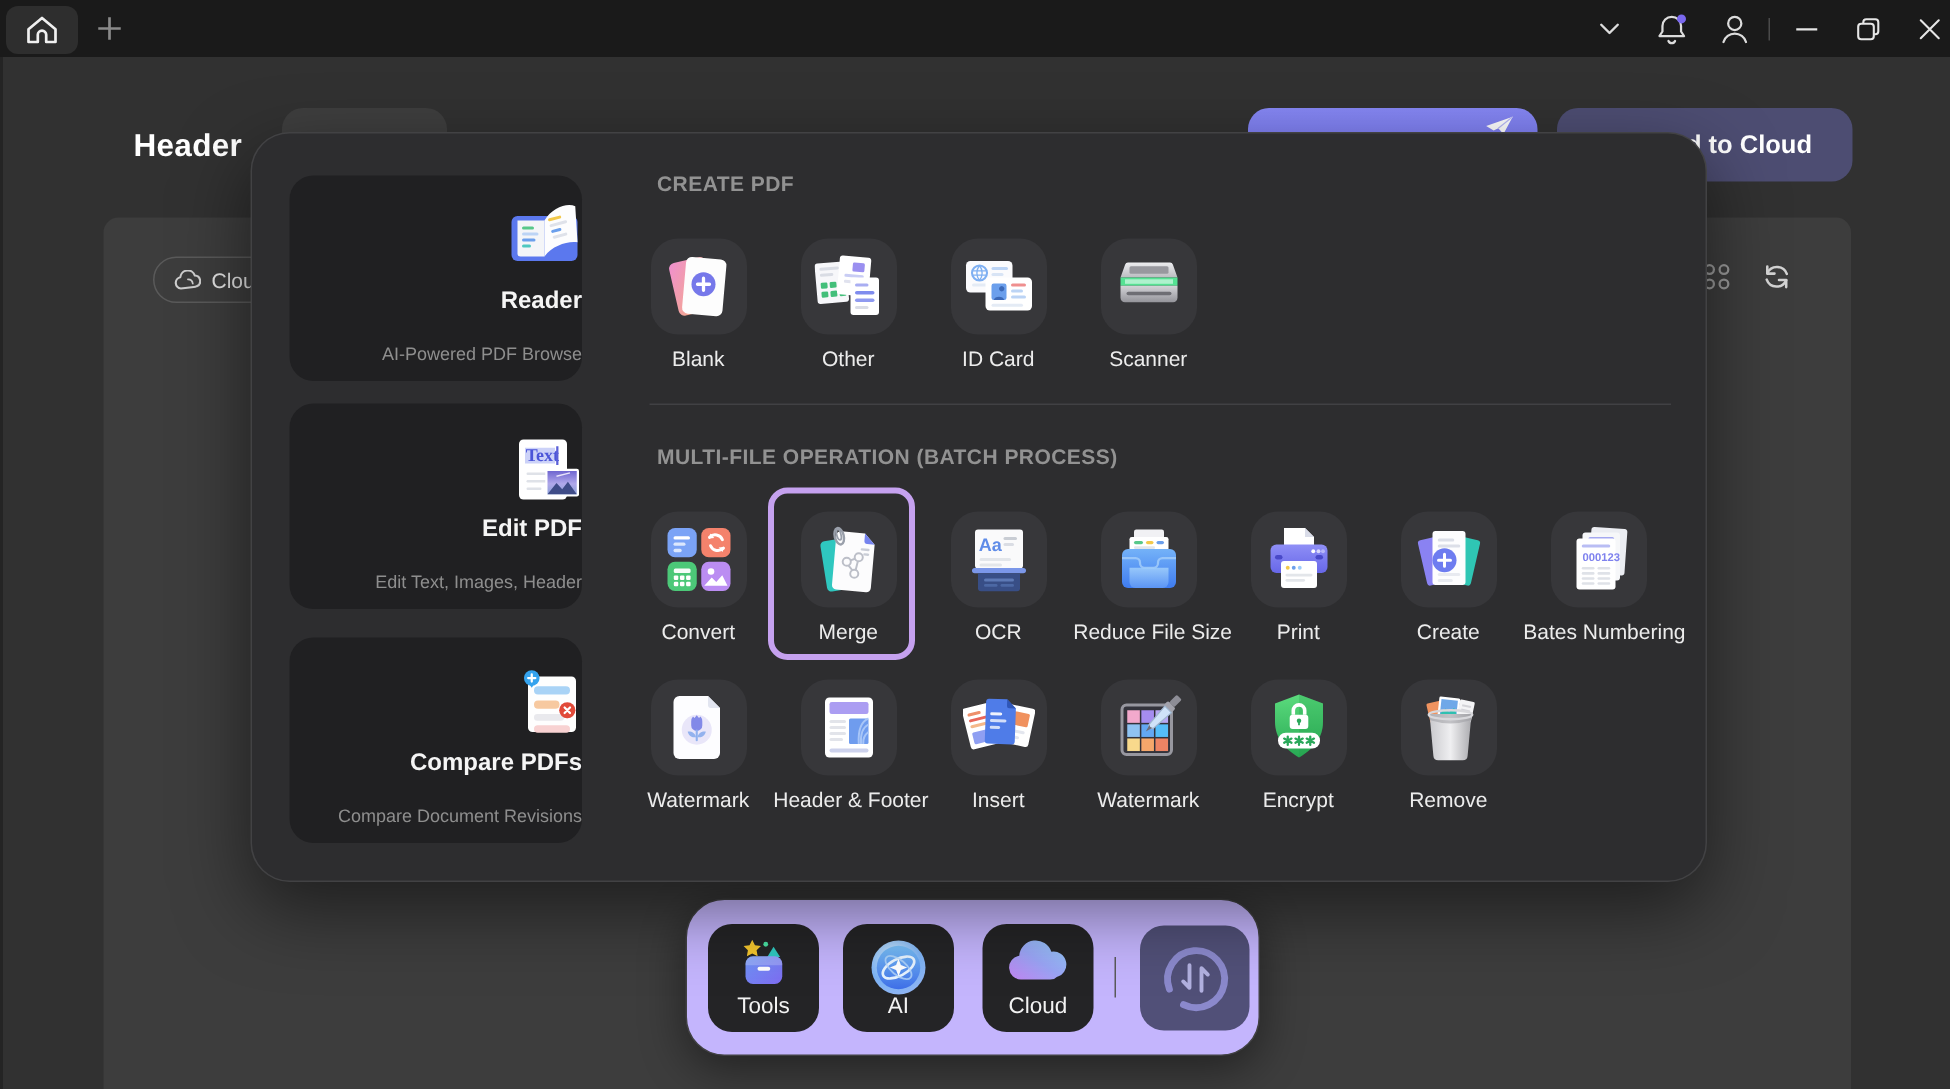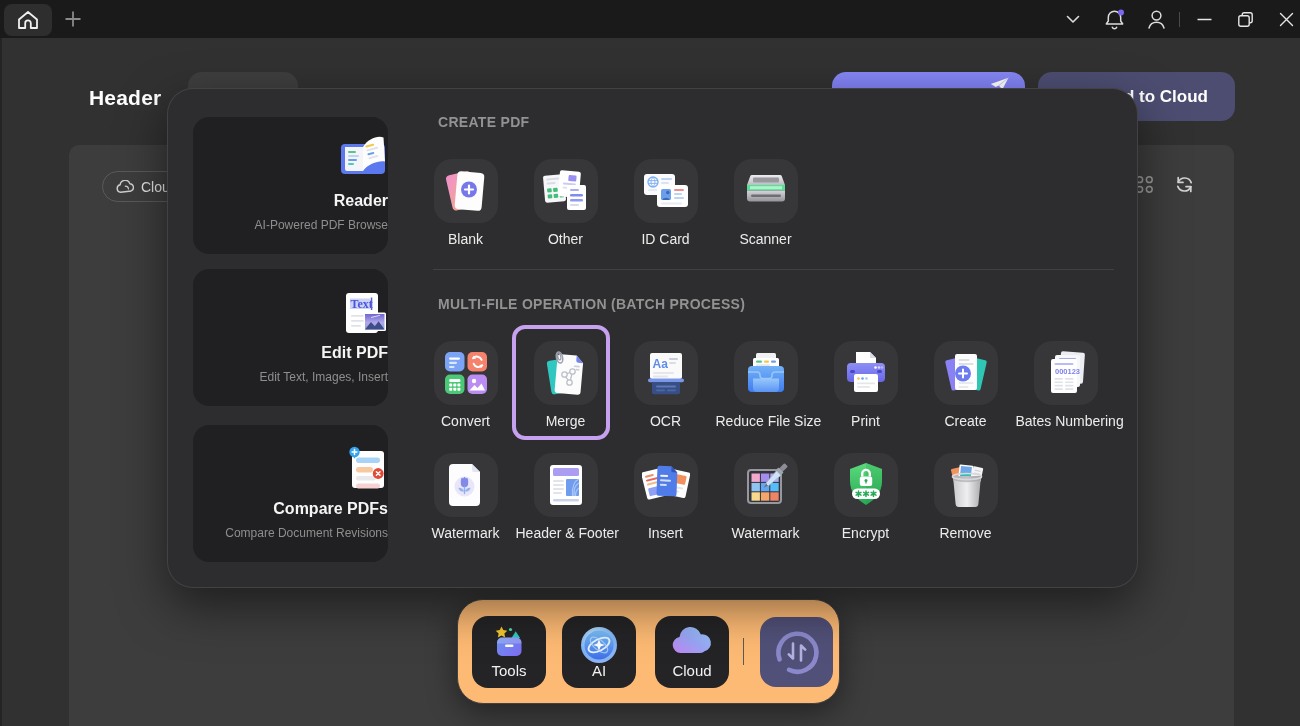--- a/index.html
+++ b/index.html
@@ -19,32 +19,32 @@
 #tabghost { position:absolute; left:188px; top:72px; width:110px; height:40px; background:#3e3e3e; border-radius:14px; }
 #btnblue { position:absolute; left:832px; top:72px; width:193px; height:49px; border-radius:14px; background:linear-gradient(180deg,#8687f4,#7273ee); }
 #btncloud { position:absolute; left:1038px; top:72px; width:197px; height:49px; border-radius:14px; background:#4d4d72; color:#ffffff; font-size:17px; font-weight:bold; display:flex; align-items:center; justify-content:flex-end; padding-right:27px; }
 #panel { position:absolute; left:69px; top:145px; width:1165px; height:600px; background:#3d3d3d; border-radius:10px; }
 
 #chip { position:absolute; left:33px; top:26px; height:31px; width:178px; border:1px solid #5a5a5a; border-radius:16px; display:flex; align-items:center; color:#e3e3e3; font-size:14px; padding-left:13px; white-space:nowrap; }
 #gridico { position:absolute; left:1066px; top:30px; }
 #refreshico { position:absolute; left:1105px; top:29px; }
 
 
-#dock { position:absolute; left:457px; top:599px; width:383px; height:105px; background:#fdba74; border:1px solid #414143; border-radius:26px; box-shadow:0 8px 30px rgba(0,0,0,.45); }
+#dock { position:absolute; left:457px; top:599px; width:383px; height:105px; background:#c4b5fd; border:1px solid #414143; border-radius:26px; box-shadow:0 8px 30px rgba(0,0,0,.45); }
 .docktile { position:absolute; top:16px; width:74px; height:72px; background:#242426; border-radius:16px; text-align:center; color:#f2f2f2; font-size:15px; }
 .docktile .dlabel { position:absolute; width:100%; bottom:9px; }
 .docktile svg { margin-top:9px; }
 #dockdiv { position:absolute; left:285px; top:38px; width:1px; height:27px; background:#5a5a5a; }
 #synctile { position:absolute; left:302px; top:17px; width:73px; height:70px; background:#515078; border-radius:16px; display:flex; align-items:center; justify-content:center; }
 
 
 #popup { position:absolute; left:167px; top:88px; width:971px; height:500px; background:#2d2d2f; border:1px solid rgba(255,255,255,.10); border-radius:26px; box-shadow:0 18px 48px rgba(0,0,0,.5); }
 .card { position:absolute; left:25px; width:195px; height:137px; background:#202022; border-radius:16px; text-align:right; }
 .card .ct { color:#f5f5f5; font-size:16px; font-weight:bold; line-height:19px; }
-.card .cs { color:#8e8e8e; font-size:12px; margin-top:8px; }
+.card .cs { color:#8e8e8e; font-size:12px; margin-top:19px; }
 .sechead { position:absolute; color:#929292; font-size:14px; font-weight:bold; letter-spacing:.3px; }
 #divider { position:absolute; left:265px; top:179.5px; width:681px; height:1px; background:#414144; }
 .cell { position:absolute; width:100px; text-align:center; }
 .tile { width:64px; height:64px; background:#37373a; border-radius:18px; margin:0 auto; display:flex; align-items:center; justify-content:center; }
 .tlabel { color:#ececec; font-size:14px; margin-top:8px; white-space:nowrap; }
 #hilite { position:absolute; left:343.5px; top:236px; width:98px; height:115px; border:4px solid #c5a1ef; border-radius:13px; }
 </style>
 </head>
 <body>
 <div id="stage">
@@ -169,21 +169,21 @@
 <stop offset="0" stop-color="#6f66d0"></stop>
                 <stop offset=".55" stop-color="#b0a8ea"></stop>
                 <stop offset="1" stop-color="#8ca0d8"></stop>
               </linearGradient>
             </defs>
 <rect x="23" y="23" width="19.5" height="15.5" fill="url(#gsky)"></rect>
 <path d="M23 38.5 l6 -7.5 3.8 4.2 3.8 -5 5.9 8.3z" fill="#3f4c88"></path>
 <path d="M29 26.5 l9 -2.2" stroke="#e8e4fa" stroke-width="0.9"></path>
 </svg></div>
       <div class="ct">Edit PDF</div>
-      <div class="cs">Edit Text, Images, Insert</div>
+      <div class="cs">Edit Text, Images, Header</div>
     </div>
     <div class="card" style="top:336px;">
       <div style="height:74px;padding-top:20px;"><svg width="40" height="46" viewBox="0 0 40 46">
 <rect x="4" y="6" width="32" height="37" rx="3" fill="#fefefe"></rect>
 <rect x="8" y="12.5" width="24" height="5.5" rx="2.7" fill="#a9d3f6"></rect>
 <rect x="8" y="22" width="17" height="5.5" rx="2.7" fill="#f7c9a0"></rect>
 <rect x="8" y="31" width="20" height="4.5" rx="2.2" fill="#e9e9ed"></rect>
 <rect x="8" y="38.5" width="24" height="5" rx="2.5" fill="#f8d2d2"></rect>
 <path d="M6.5 13.5 l-4 -5.5 8 -.5 z" fill="#35a3ee"></path>
 <circle cx="6.5" cy="7" r="5.2" fill="#35a3ee"></circle>

